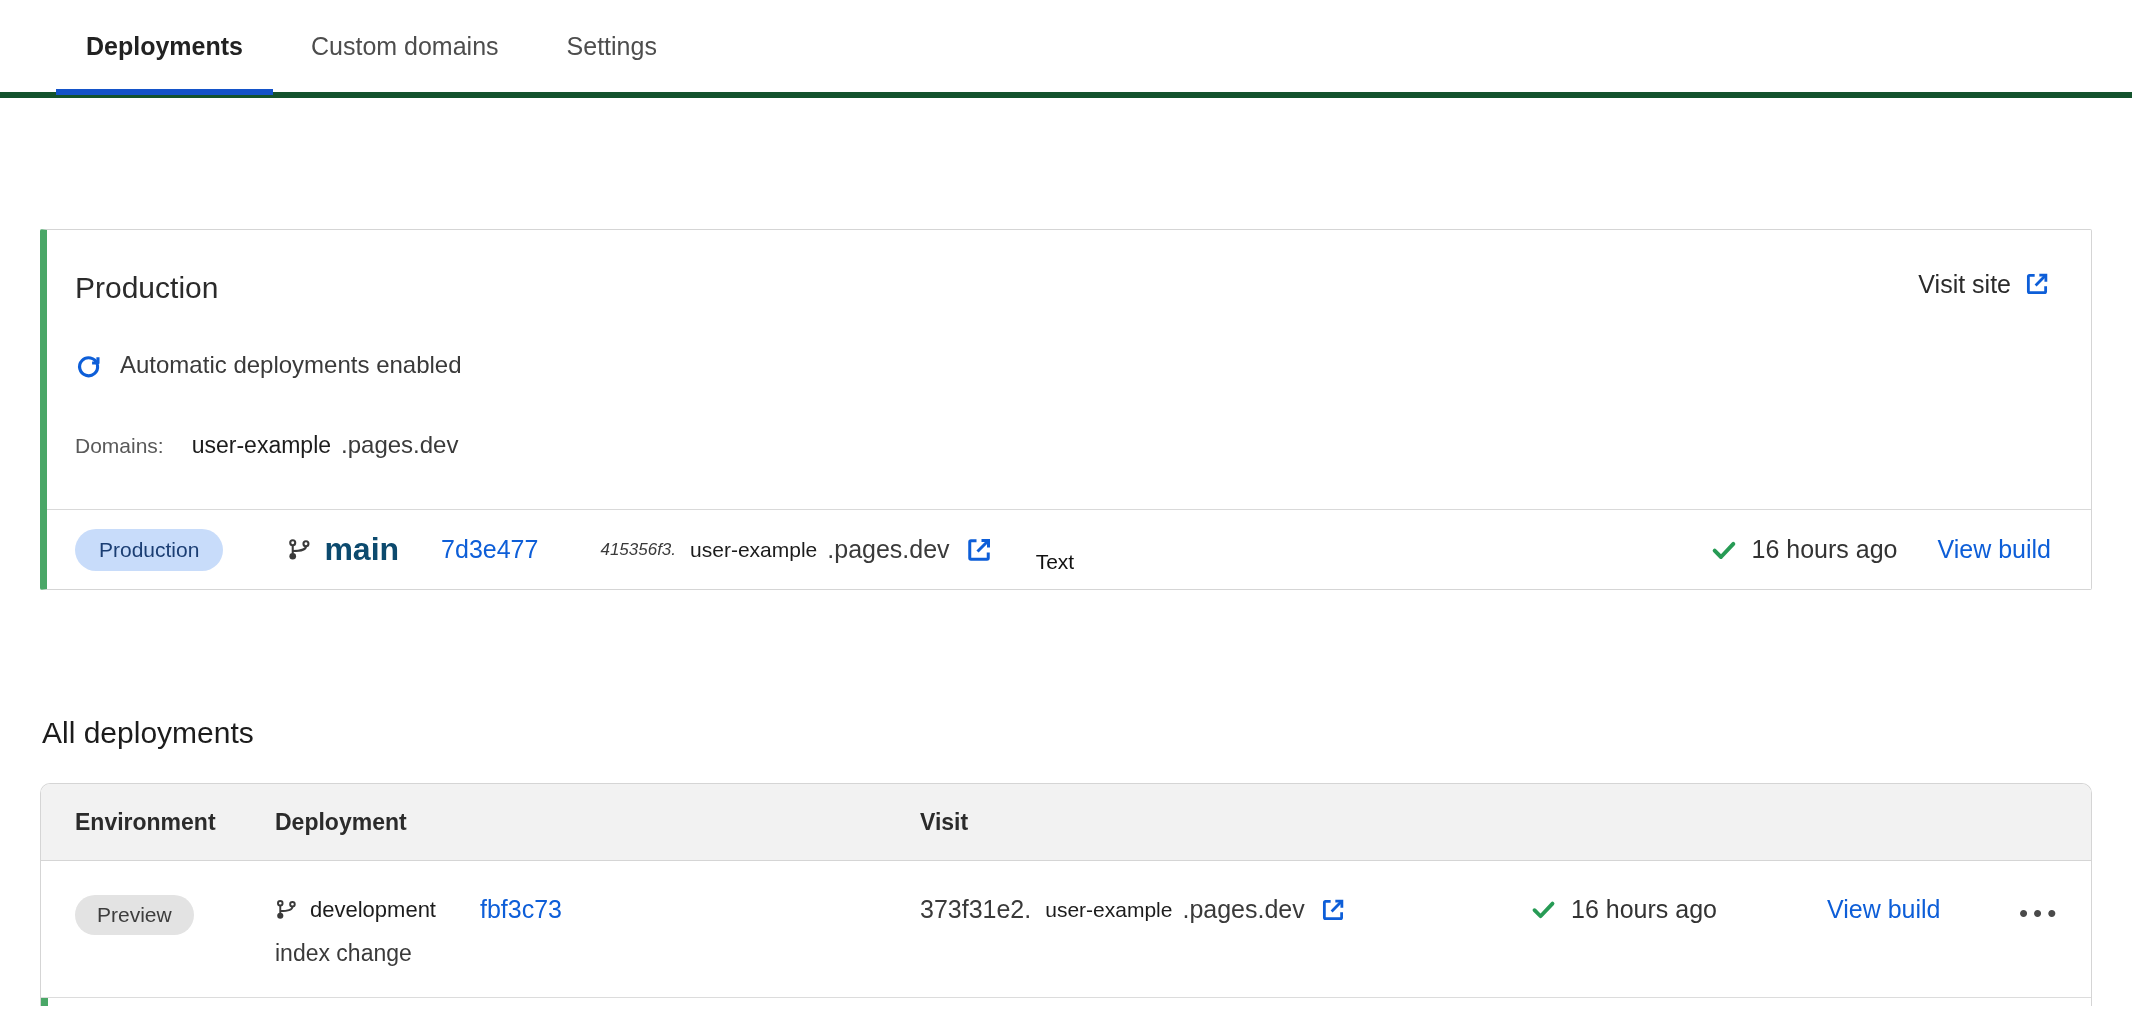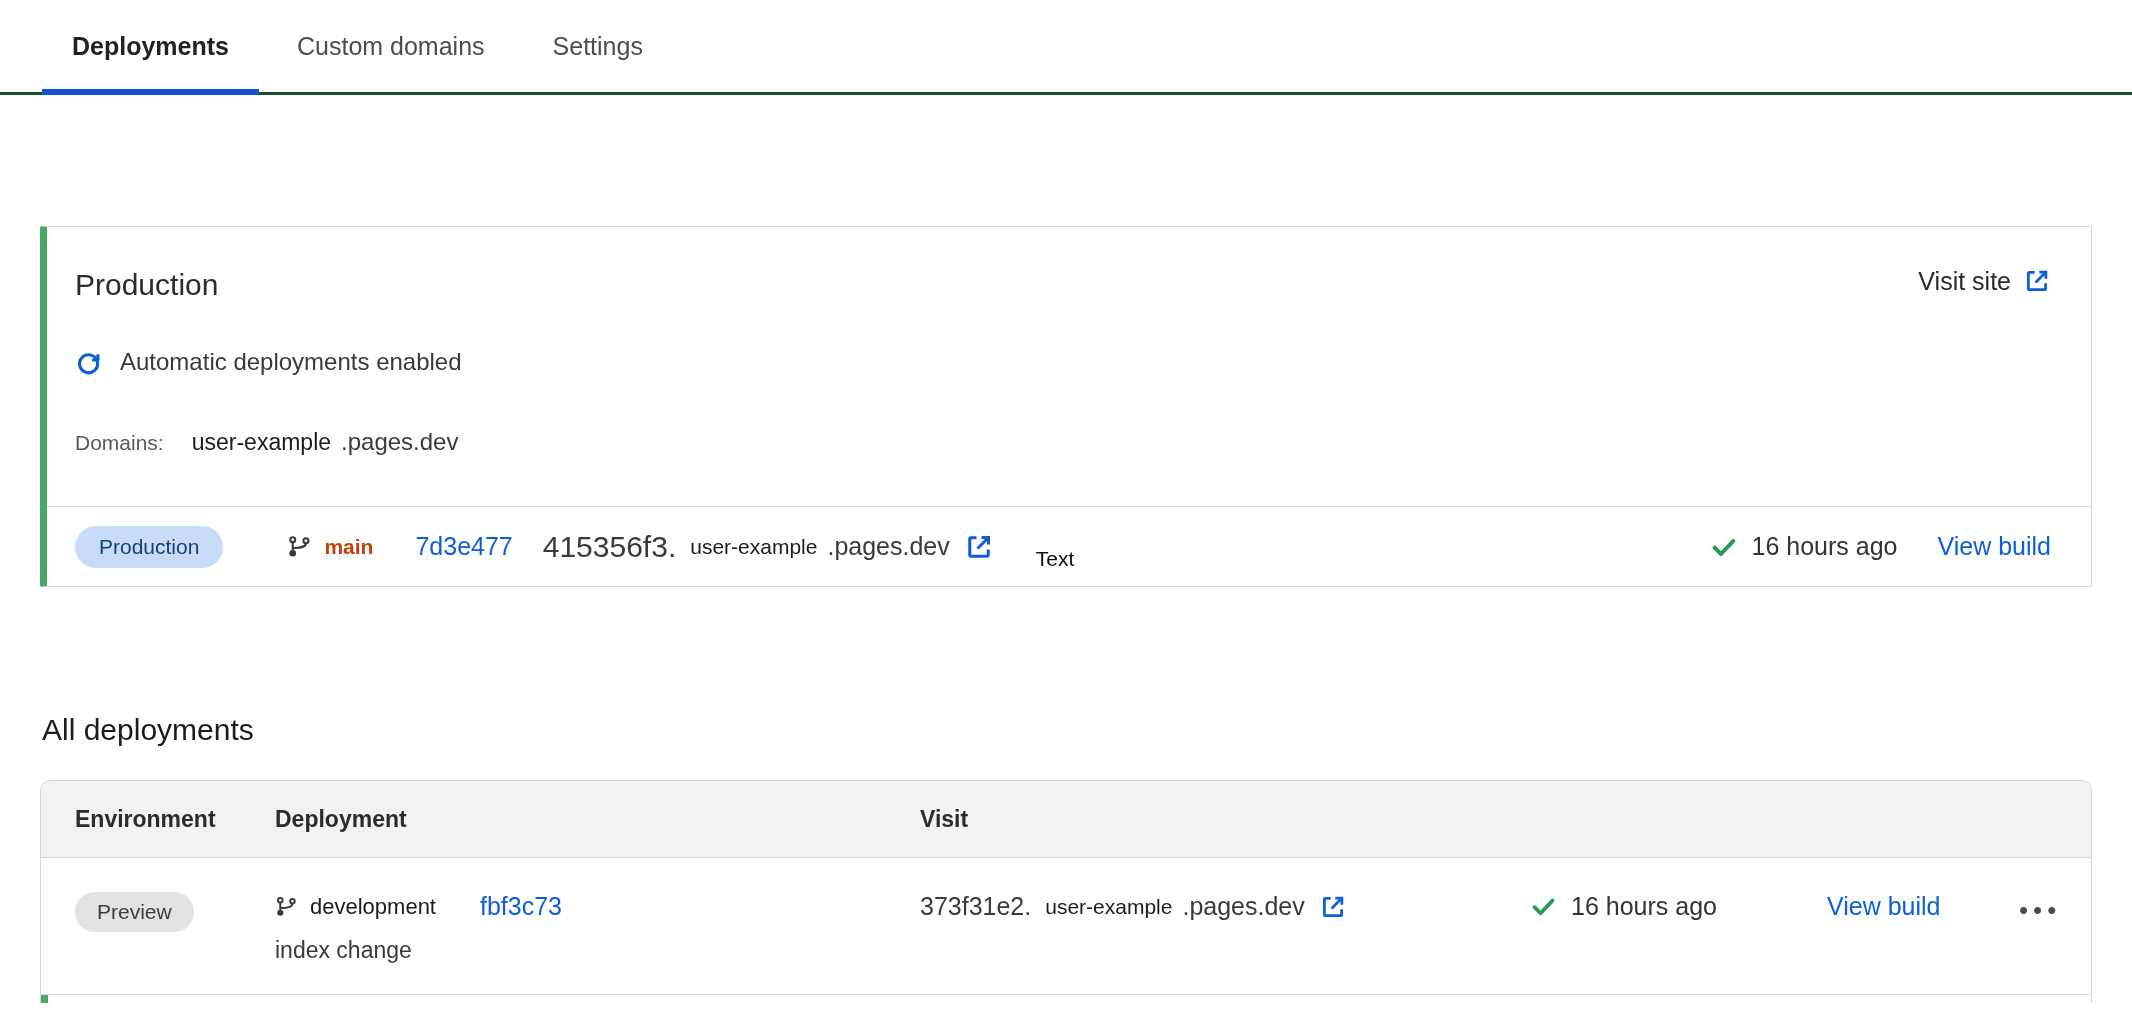--- a/index.html
+++ b/index.html
@@ -9,21 +9,21 @@
     --border:#d5d5d5; --header-bg:#f2f2f2;
     --text:#2b2b2b; --text-soft:#3a3a3a; --text-gray:#595959;
   }
   *{box-sizing:border-box;}
   html,body{margin:0;padding:0;}
   body{
     width:2132px;height:1012px;overflow:hidden;background:#fff;
     font-family:"Liberation Sans",sans-serif;color:var(--text);
   }
   
-  .tabs{display:flex;padding:0 42px;border-bottom:3px solid #14532d;column-gap:8px;}
+  .tabs{display:flex;padding:0 56px;border-bottom:6px solid #14532d;column-gap:8px;}
   .tab{
     padding:32px 30px 28px;font-size:25px;color:#4d4d4d;cursor:pointer;
     border-bottom:6px solid transparent;margin-bottom:-3px;white-space:nowrap;
   }
   .tab.active{color:#222;font-weight:600;border-bottom-color:var(--tab-accent);}
   
   .card{
     margin:131px 40px 0;border:1px solid var(--border);
     border-left:7px solid var(--green);border-radius:2px;background:#fff;
   }
@@ -33,23 +33,23 @@
   .visit-site{display:flex;align-items:flex-start;gap:12px;font-size:25px;color:#2b2b2b;cursor:pointer;}
   .auto-line{margin-top:44px;display:flex;align-items:center;gap:18px;font-size:24px;color:var(--text-soft);line-height:30px;}
   .domains-line{margin-top:50px;display:flex;align-items:baseline;line-height:30px;}
   .domains-label{font-size:21px;font-weight:500;color:var(--text-gray);}
   .domain-name{margin-left:28px;font-size:23px;color:#1c1c1c;}
   .domain-suffix{margin-left:10px;font-size:24px;color:var(--text-soft);}
   .card-row{border-top:1px solid #d9d9d9;padding:17px 40px 17px 28px;display:flex;align-items:center;min-height:80px;}
   .pill{display:inline-flex;align-items:center;border-radius:999px;white-space:nowrap;}
   .pill-blue{background:var(--badge-blue-bg);color:var(--badge-blue-text);font-size:21px;padding:9px 24px;}
   .pill-gray{background:var(--badge-gray-bg);color:var(--badge-gray-text);font-size:21px;padding:8px 22px;}
-  .branch-name{margin-left:12px;font-weight:700;font-size:21px;color:#c2410c;text-align:center;}
+  .branch-name{margin-left:12px;font-weight:700;font-size:32px;color:#0c4a6e;text-align:center;}
   .hash-link{margin-left:42px;font-size:25px;color:var(--link);cursor:pointer;text-decoration:none;}
-  .deploy-id{margin-left:30px;font-size:30px;color:var(--text-soft);}
+  .deploy-id{margin-left:62px;font-size:17px;color:var(--text-soft);font-style:italic;}
   .deploy-domain{margin-left:14px;font-size:21px;color:#1c1c1c;}
   .deploy-suffix{margin-left:10px;font-size:25px;color:var(--text-soft);}
   .ext-icon-wrap{margin-left:14px;display:inline-flex;cursor:pointer;}
   .annotation{margin-left:42px;font-size:21px;color:#111;transform:translateY(12px);}
   .row-right{margin-left:auto;display:flex;align-items:center;}
   .time-text{margin-left:14px;font-size:25px;color:#333;}
   .view-build{margin-left:40px;font-size:25px;color:var(--link);cursor:pointer;}
   
   .section-title{margin:125px 0 0 42px;font-size:30px;line-height:36px;color:#1c1c1c;}
   .table{

